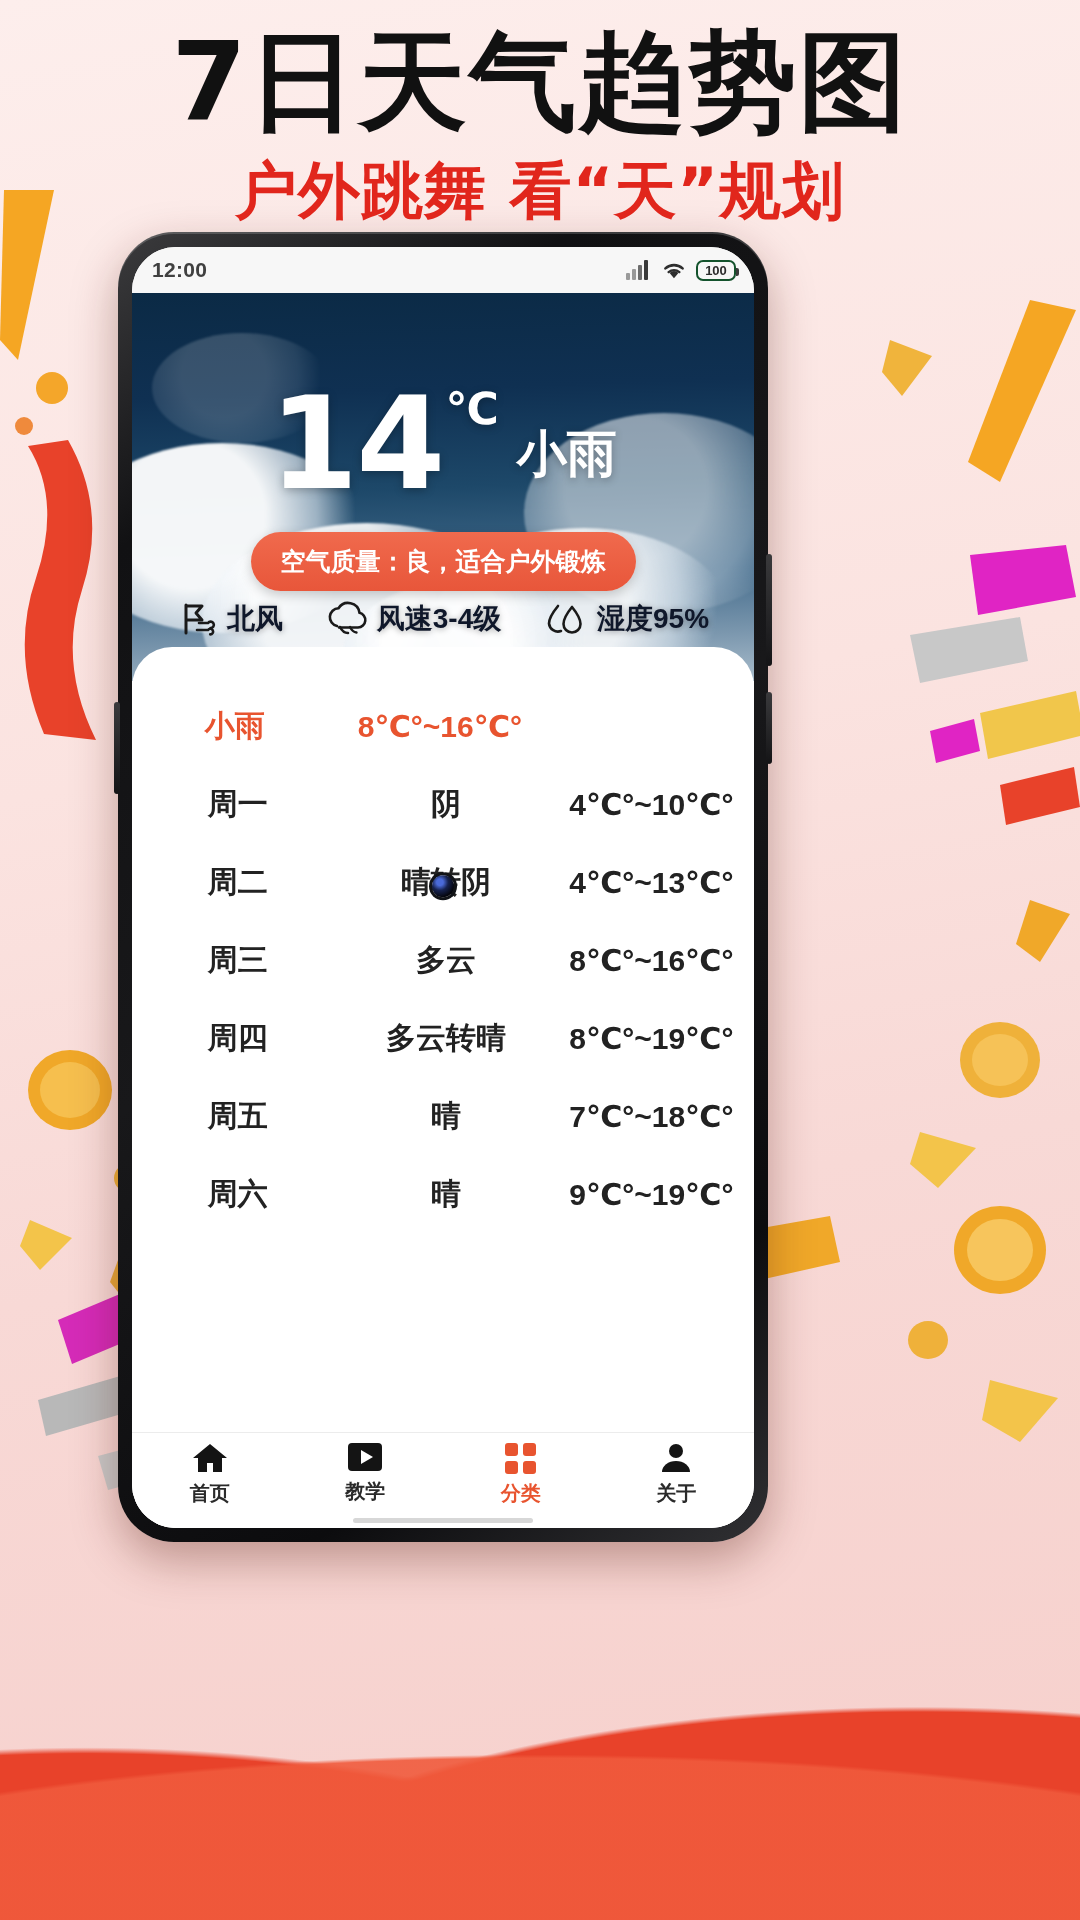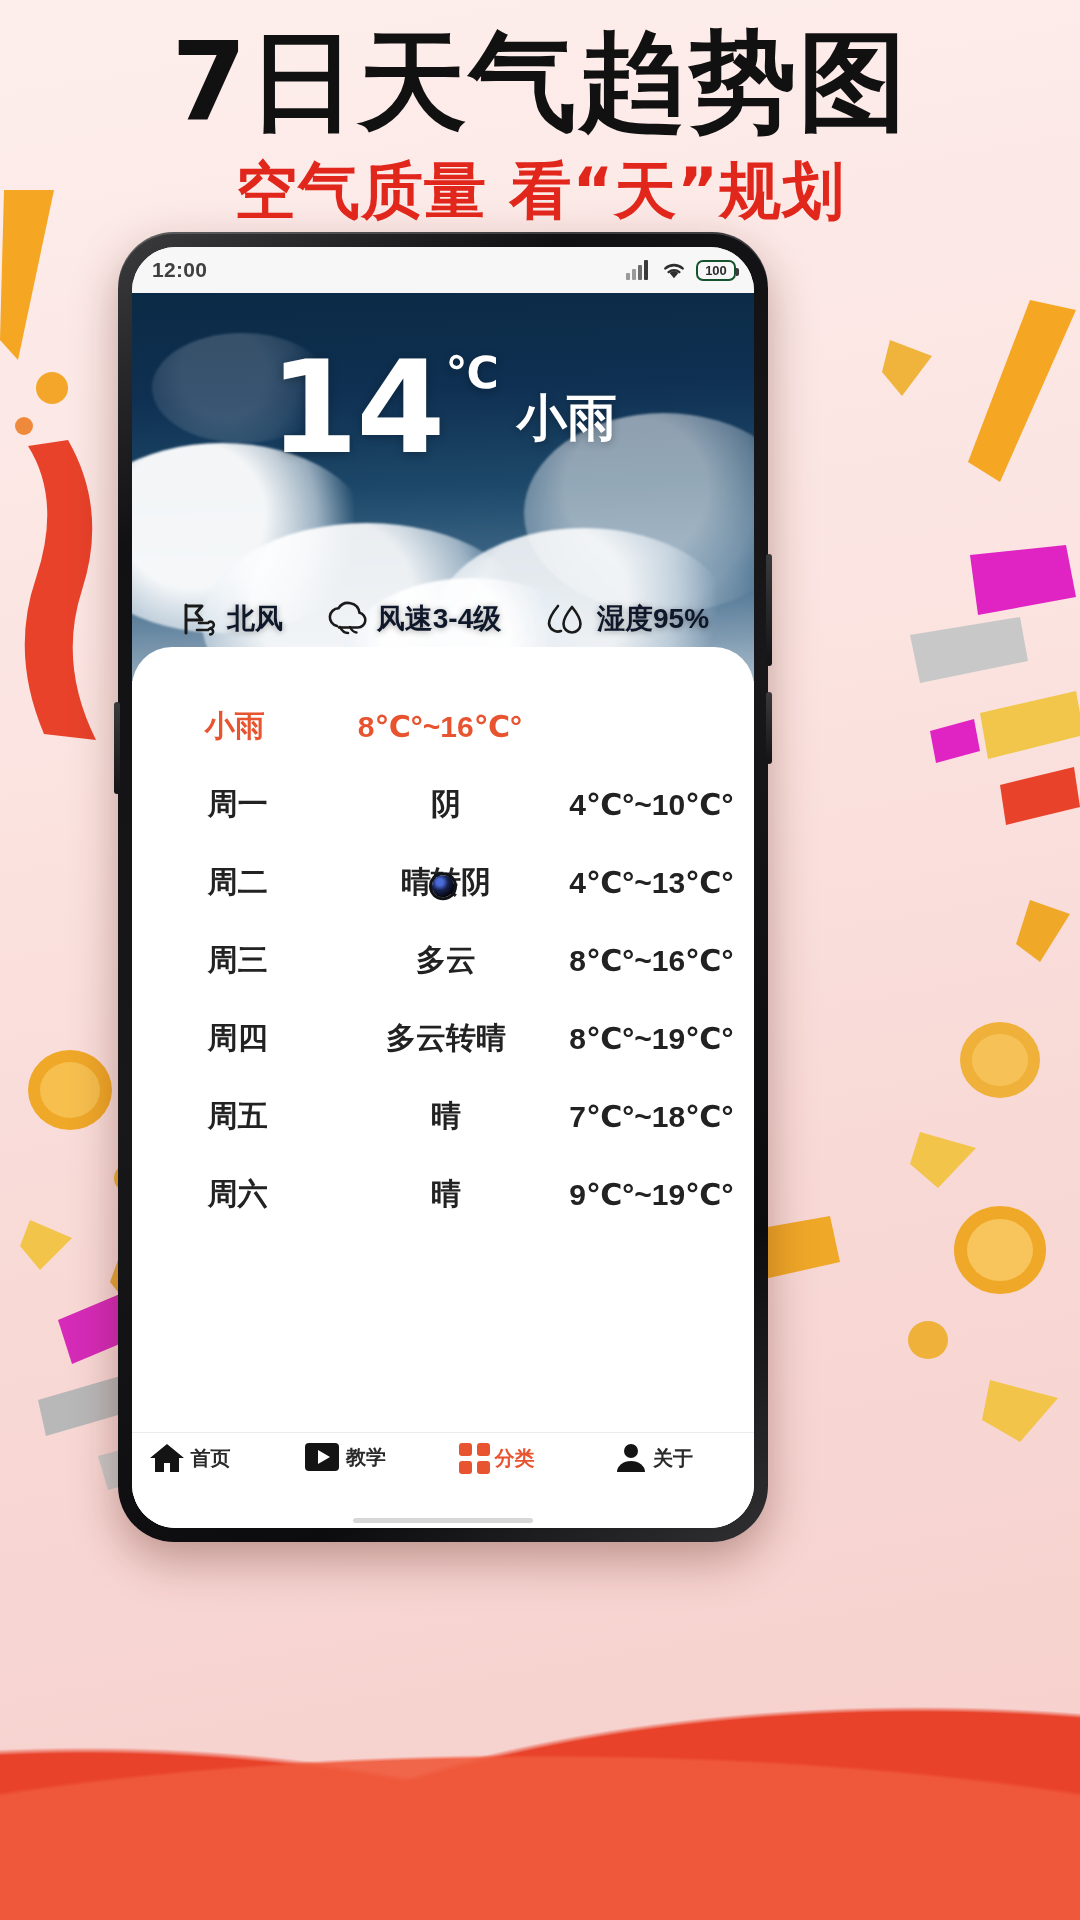--- a/index.html
+++ b/index.html
@@ -115,21 +115,21 @@
   }
   .hero-sky {
     position:absolute; inset:0;
     background:linear-gradient(178deg,#0b2a45 0%,#0f3052 26%,#1d4869 50%,#436b8b 72%,#7b97ae 88%,#a8bccb 100%);
   }
   .cloud {
     position:absolute; border-radius:50%;
     background:radial-gradient(circle at 40% 38%, rgba(255,255,255,.95) 0 34%, rgba(230,238,245,.62) 58%, rgba(200,214,228,0) 76%);
     filter:blur(1px);
   }
-  .hero-inner { position:relative; z-index:3; height:100%; display:flex; flex-direction:column; align-items:center; }
+  .hero-inner { position:relative; z-index:3; height:100%; display:flex; flex-direction:column; align-items:center;margin-top:36px; }
 
   .temp-row { display:flex; align-items:flex-start; margin-top:52px; }
   .temp-num {
     font-size:128px; font-weight:bold; color:#fff; line-height:.98;
     letter-spacing:-2px; text-shadow:0 2px 10px rgba(0,0,0,.28);
     font-family:"DejaVu Sans","Liberation Sans",sans-serif;
   }
   .temp-unit {
     font-size:44px; font-weight:bold; color:#fff; line-height:1; margin-top:6px; margin-left:2px;
     text-shadow:0 2px 8px rgba(0,0,0,.28);
@@ -163,21 +163,21 @@
   .fcond  { width:33%; text-align:center; font-size:30px; font-weight:bold; color:#222; }
   .ftemp  { width:33%; text-align:center; font-size:30px; font-weight:bold; color:#222; }
   .frow.today .fday, .frow.today .fcond, .frow.today .ftemp { color:#e8542f; }
 
   
   .nav {
     position:absolute; left:0; right:0; bottom:0; z-index:12; height:96px;
     background:#fff; border-top:1px solid #ececec;
     display:flex; align-items:flex-start; justify-content:space-around; padding-top:8px;
   }
-  .nav-item { width:20%; display:flex; flex-direction:row; align-items:center; gap:5px; }
+  .nav-item { width:20%; display:flex; flex-direction:column; align-items:center; gap:5px; }
   .nav-lbl { font-size:20px; color:#2a2a2a; font-weight:bold; }
   .nav-item.active .nav-lbl { color:#e8542f; }
   .mic-btn {
     width:62px; height:62px; border-radius:50%; background:#fff;
     border:2px solid #efefef; display:flex; align-items:center; justify-content:center;
     margin-top:-24px; box-shadow:0 2px 8px rgba(0,0,0,.1);
   }
   .nav-home-ind {
     position:absolute; bottom:5px; left:50%; transform:translateX(-50%);
     width:180px; height:5px; border-radius:3px; background:#d7d7d7;
@@ -238,21 +238,21 @@
     <polygon points="120,200 188,218 150,262 112,240" fill="#f3c44a"></polygon>
   </svg>
   <svg class="cf" style="left:330px;top:1210px;" width="520" height="200">
     <polygon points="0,80 70,56 80,104 10,126" fill="#f3c44a"></polygon>
     <polygon points="420,20 500,6 510,52 430,70" fill="#f0a829"></polygon>
   </svg>
 </div>
 
 <div class="header">
   <div class="title">7日天气趋势图</div>
-  <div class="subtitle">空气质量 看“天”规划</div>
+  <div class="subtitle">户外跳舞 看“天”规划</div>
 </div>
 
 <div class="phone">
   <div class="btn-side btn-vol"></div>
   <div class="btn-side btn-pwr"></div>
   <div class="btn-left"></div>
 
   <div class="screen">
 
     <div class="notch"></div>
@@ -286,20 +286,21 @@
       <div class="cloud" style="right:20px;top:235px;width:300px;height:190px;opacity:.9;"></div>
       <div class="cloud" style="left:210px;top:285px;width:260px;height:160px;opacity:.95;"></div>
       <div class="cloud" style="left:20px;top:40px;width:180px;height:110px;opacity:.18;"></div>
 
       <div class="hero-inner">
         <div class="temp-row">
           <div class="temp-num">14</div>
           <div class="temp-unit">℃</div>
           <div class="temp-cond">小雨</div>
         </div>
+        <div class="aqi-pill">空气质量：良，适合户外锻炼</div>
       </div>
 
       <div class="detail-row">
         <div class="detail-item">
           <svg width="40" height="40" viewBox="0 0 40 40">
             <path d="M9 6 v28" stroke="#1a1a1a" stroke-width="3" stroke-linecap="round" fill="none"></path>
             <path d="M9 7 h16 l-6 7 6 7 H9" stroke="#1a1a1a" stroke-width="3" fill="none" stroke-linejoin="round"></path>
             <path d="M22 24 h9 a3.2 3.2 0 1 1 2.6 5" stroke="#1a1a1a" stroke-width="2.6" fill="none" stroke-linecap="round"></path>
             <path d="M20 31 h11 a2.8 2.8 0 1 1 2.2 4.4" stroke="#1a1a1a" stroke-width="2.6" fill="none" stroke-linecap="round"></path>
           </svg>

